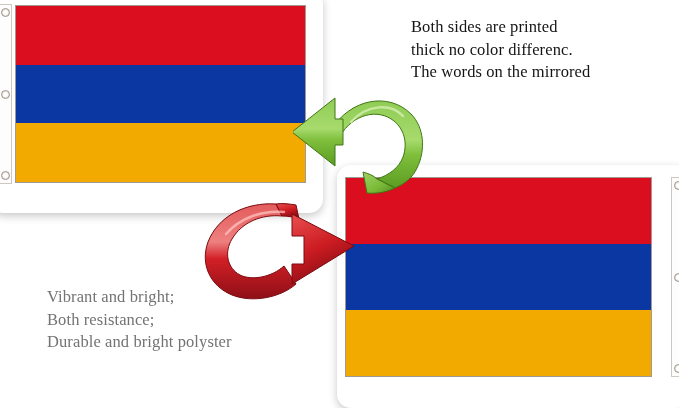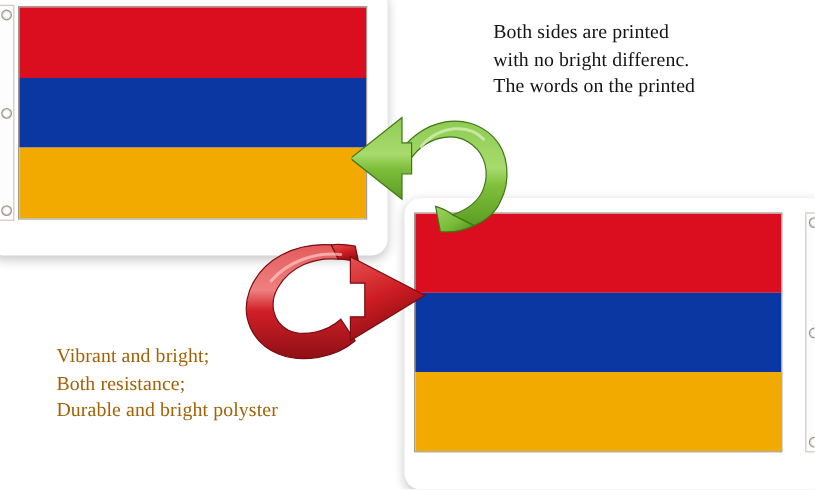--- a/index.html
+++ b/index.html
@@ -225,23 +225,23 @@
              L 110 92
              L 98 92
              L 98 112
              L 160 74 Z" fill="url(#rGradHead)" stroke="#7A0B11" stroke-width="1" transform="translate(-2,-22)"></path>
 
     <path d="M 30 40 C 44 24, 66 16, 88 18" fill="none" stroke="#FFC9C4" stroke-width="2.5" stroke-linecap="round" opacity="0.7"></path>
   </svg>
 
   <div class="text-block top-right" style="color: rgb(20, 20, 20);">
     <span class="text-line">Both sides are printed</span>
-    <span class="text-line">with no bright differenc.</span>
-    <span class="text-line">The words on the printed</span>
-  </div>
-
-  <div class="text-block bottom-left" style="color: #a16207;">
+    <span class="text-line">thick no color differenc.</span>
+    <span class="text-line">The words on the mirrored</span>
+  </div>
+
+  <div class="text-block bottom-left" style="color: #737373;">
     <span class="text-line">Vibrant and bright;</span>
     <span class="text-line">Both resistance;</span>
     <span class="text-line">Durable and bright polyster</span>
   </div>
 
 </div>
 
 </body></html>

